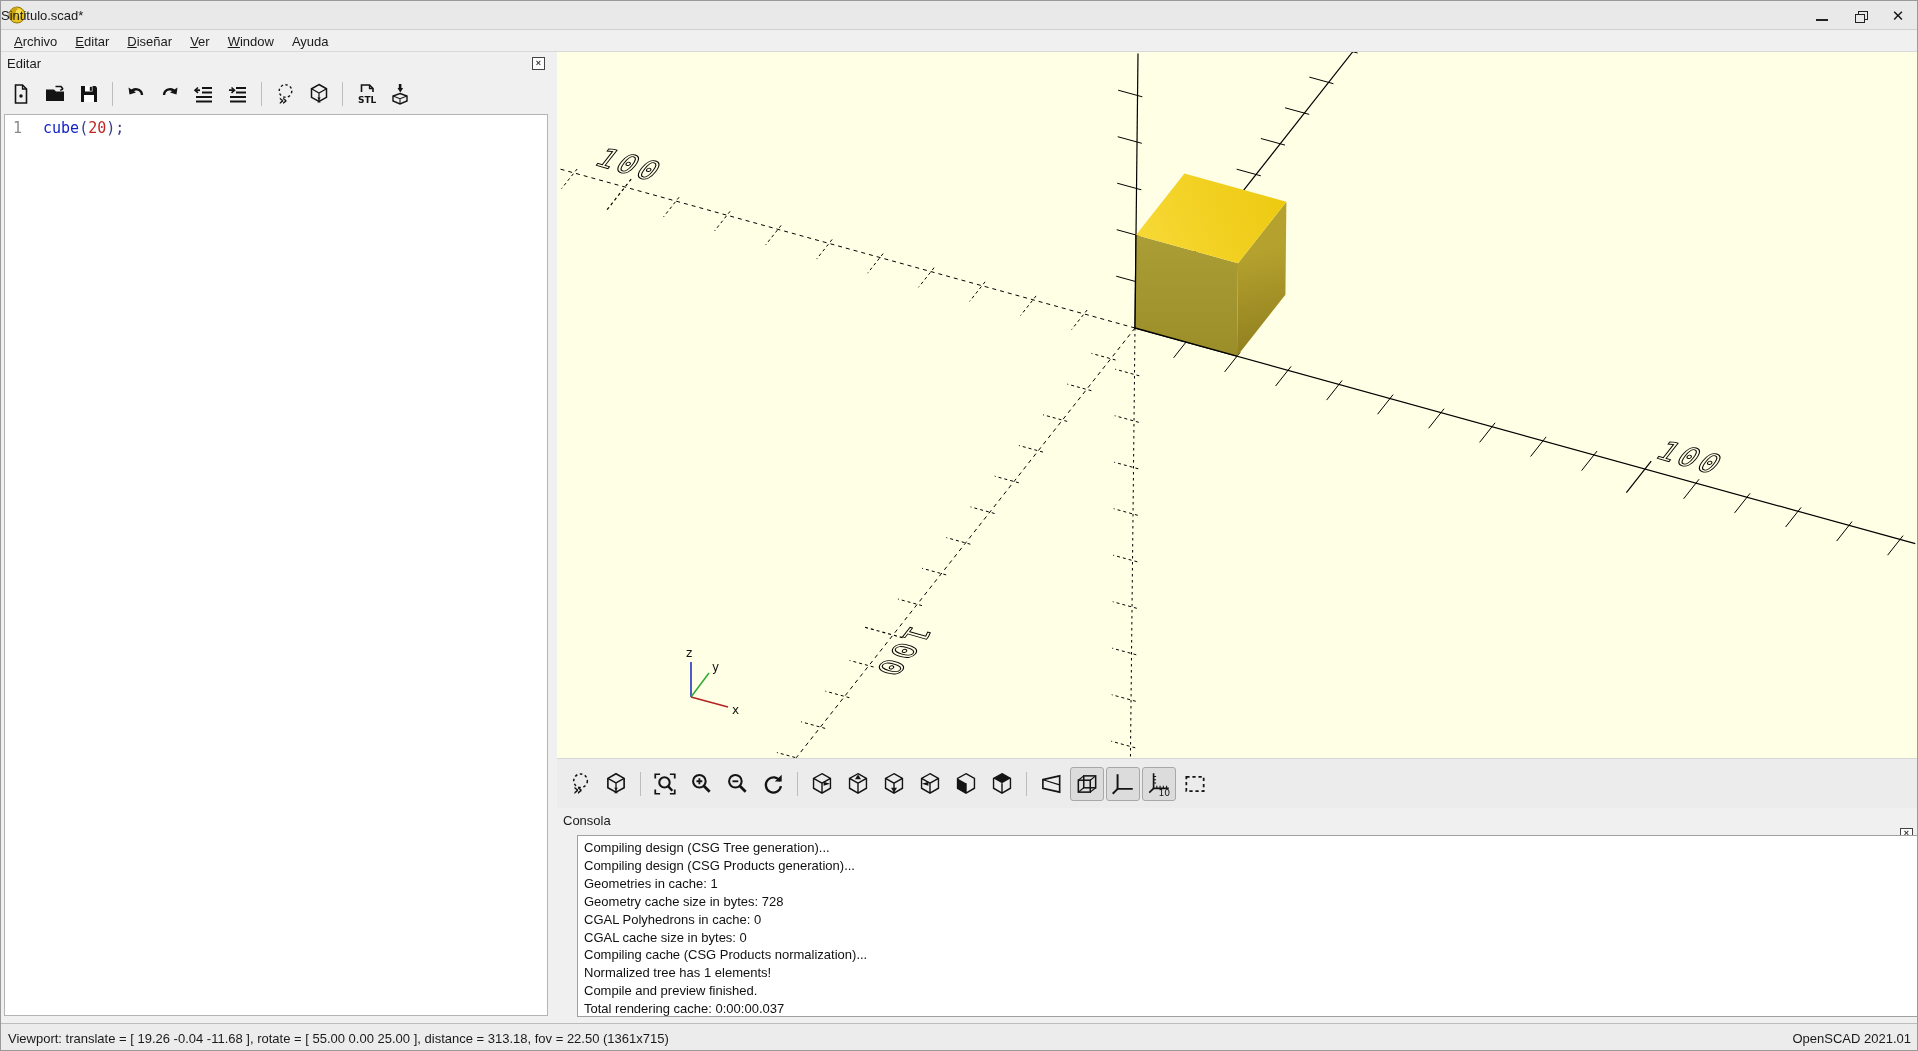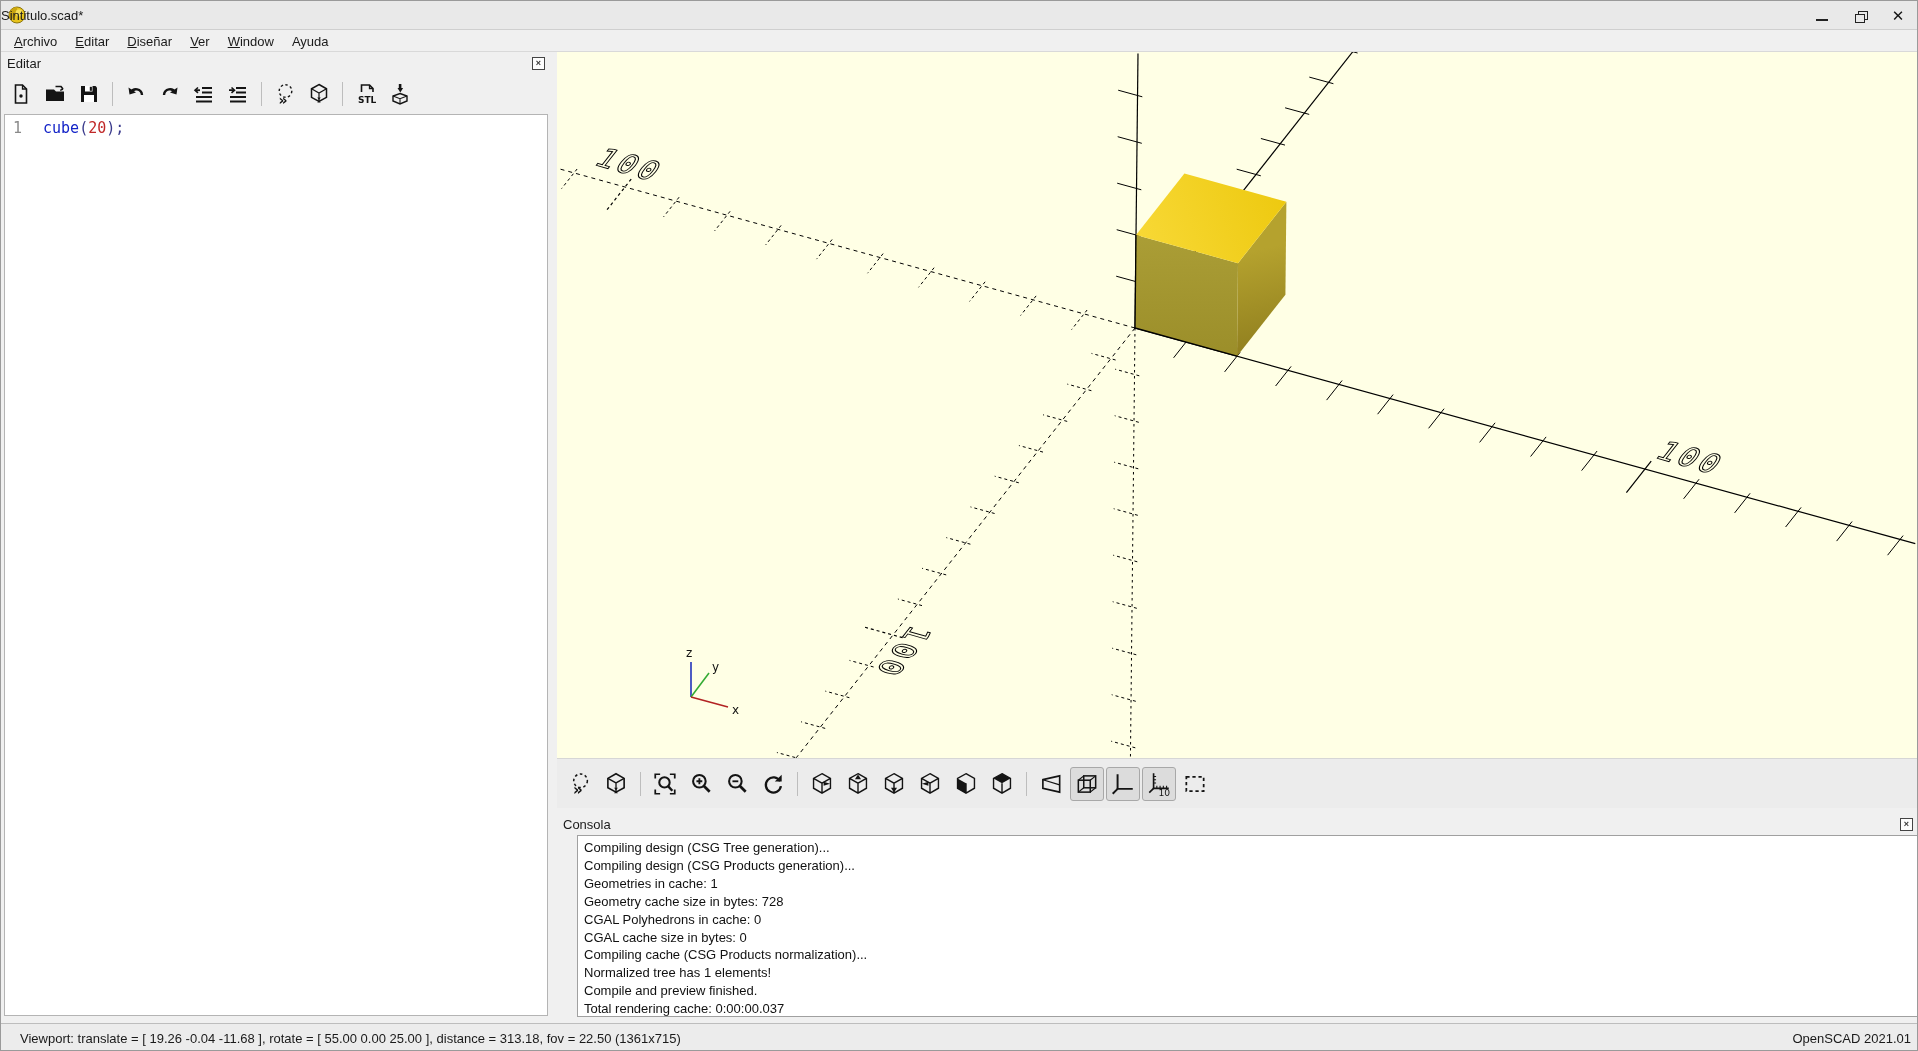--- a/index.html
+++ b/index.html
@@ -56,36 +56,36 @@
   .ind-label { font-family:"DejaVu Sans","Liberation Sans",sans-serif; font-size:12px; fill:#111; }
 
   
   .vtoolbar { position:absolute; left:556px; top:757px; width:1362px; height:50px; background:#ececec;
               border-top:1px solid #d6d6d6; display:flex; align-items:center; padding-left:6px; gap:2px; }
   .vtoolbar .tbtn { width:34px; height:34px; }
   .vtoolbar .tbtn svg { width:26px; height:26px; }
 
   
   .console-header { position:absolute; left:556px; top:812px; width:1362px; height:22px; display:flex;
-                    align-items:center; padding:0 6px; font-size:13px; color:#1a1a1a; background:#f0f0f0; }
+                    align-items:flex-start; padding:0 6px; font-size:13px; color:#1a1a1a; background:#f0f0f0;flex-direction:column; }
   .console-body { position:absolute; left:576px; top:834px; width:1362px; height:182px; background:#ffffff;
                   border:1px solid #a0a0a0; overflow:hidden; }
   .console-lines { padding:3px 6px; font-size:13px; color:#111; }
   .console-line { line-height:17.9px; white-space:pre; }
   .c-scrollbar { position:absolute; right:0; top:0; width:15px; height:180px; background:#f4f4f4; border-left:1px solid #cfcfcf; }
   .c-arrow { position:absolute; left:0; width:14px; height:14px; background:#f0f0f0; display:flex;
              align-items:center; justify-content:center; }
   .c-arrow svg { width:8px; height:8px; }
   .c-thumb { position:absolute; left:1px; top:14px; width:12px; height:78px; background:#dcdcdc;
              border:1px solid #9e9e9e; border-radius:2px; }
 
   
   .statusbar { position:absolute; left:0; top:1022px; width:1918px; height:29px; background:#ececec;
                border-top:1px solid #bdbdbd; display:flex; align-items:center; font-size:13px; color:#1a1a1a; }
-  .status-left { padding-left:19px; }
+  .status-left { padding-left:7px; }
   .status-right { margin-left:auto; padding-right:8px; }
 </style>
 </head>
 <body>
 
 <div id="app">
 
   <div class="titlebar">
     <svg class="app-icon" viewBox="0 0 20 20">
       <circle cx="10" cy="10" r="8" fill="#e8c41c" stroke="#8a7410" stroke-width="1"></circle>

